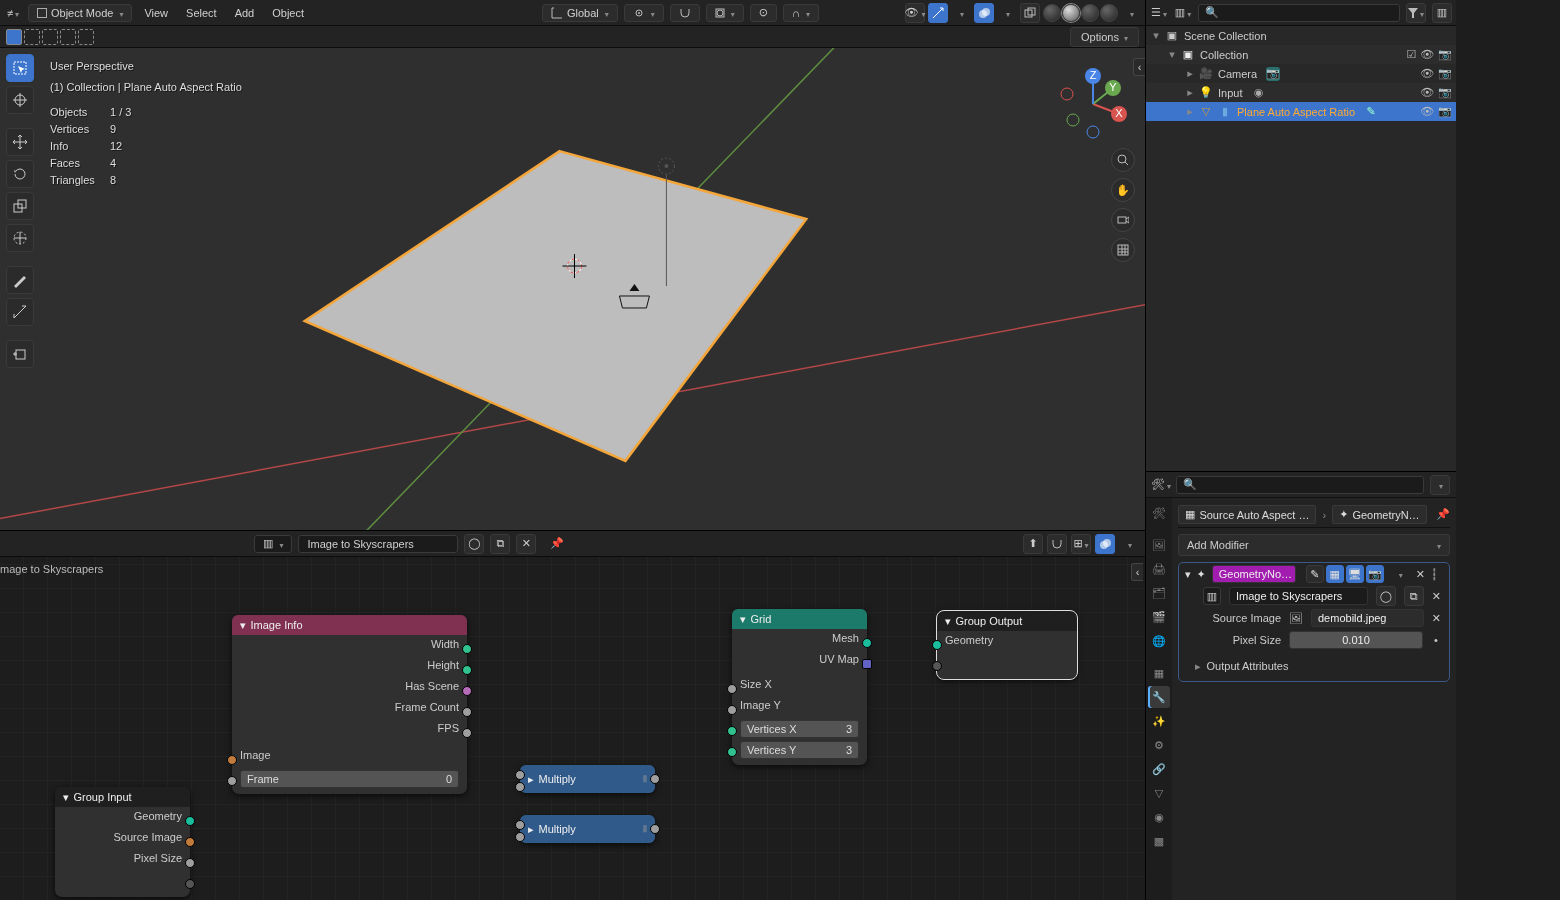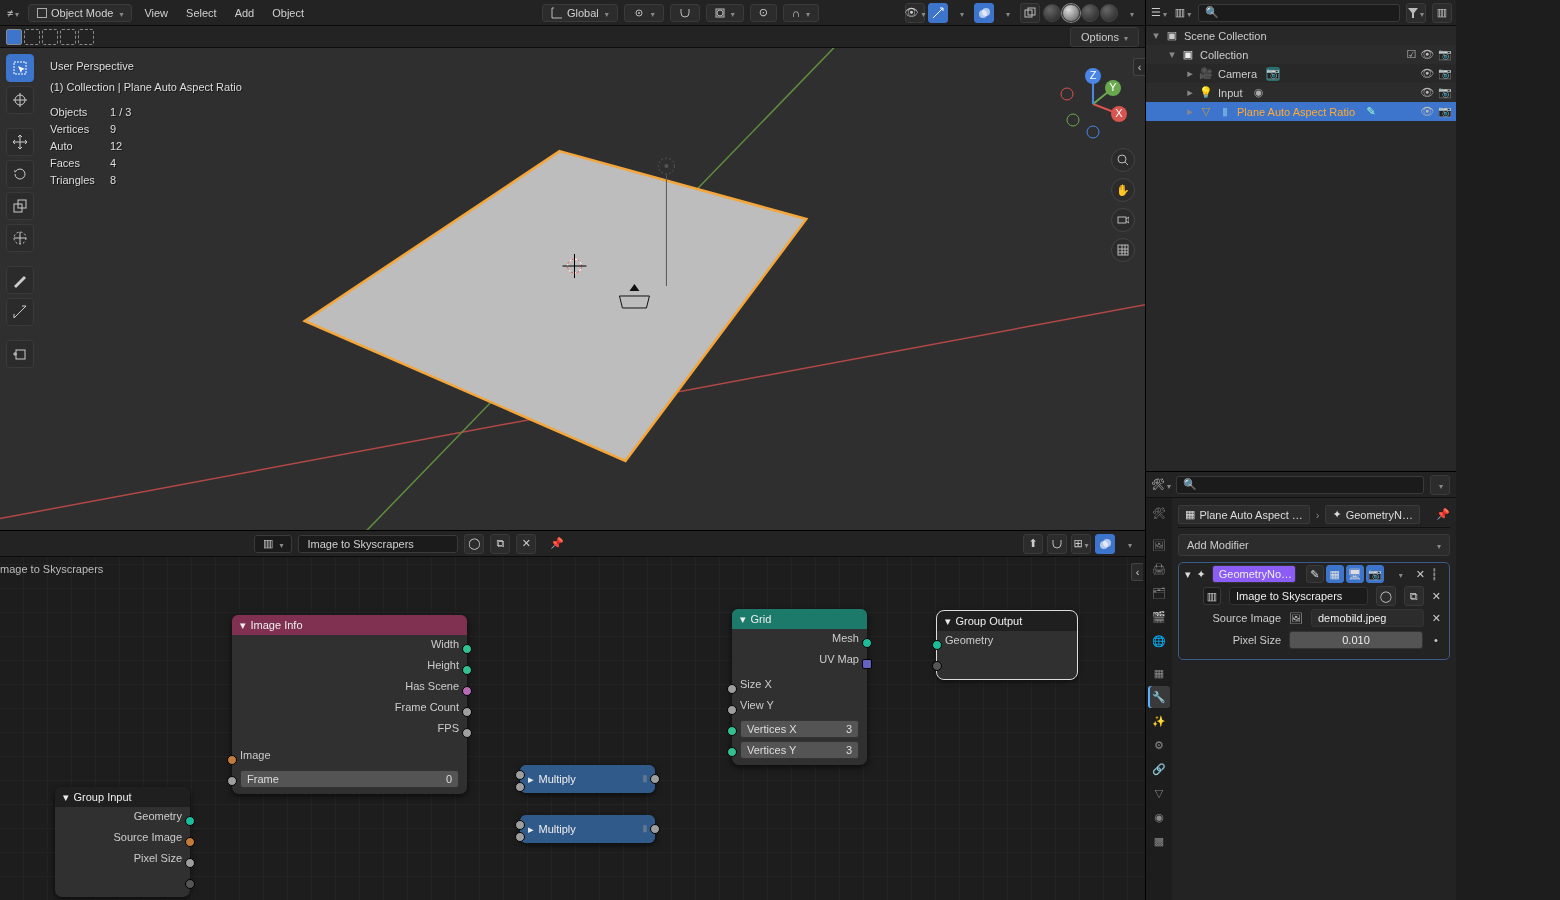--- a/index.html
+++ b/index.html
@@ -251,21 +251,21 @@
         <line x1="0" y1="8" x2="0" y2="120" stroke="#555"></line>
       </g>
     </svg>
 
     <div class="hud">
       <div class="hud-title">User Perspective</div>
       <div>(1) Collection | Plane Auto Aspect Ratio</div>
       <div style="height:8px"></div>
       <div class="row"><span>Objects</span><span>1 / 3</span></div>
       <div class="row"><span>Vertices</span><span>9</span></div>
-      <div class="row"><span>Auto</span><span>12</span></div>
+      <div class="row"><span>Info</span><span>12</span></div>
       <div class="row"><span>Faces</span><span>4</span></div>
       <div class="row"><span>Triangles</span><span>8</span></div>
     </div>
 
     <div class="left-toolbar">
       <div class="tool-btn active">
               <svg width="16" height="16">
                 <rect x="2" y="2" width="12" height="12" stroke="#fff" fill="none" stroke-dasharray="2 1"></rect>
                 <path d="M6 6l7 3-3 1-1 3z" fill="#fff"></path>
               </svg>
@@ -517,21 +517,21 @@
                   <span>UV Map</span>
                   <span class="sock out c-vec"></span>
                 </div>
           <div style="height:4px"></div>
           <div class="nrow">
                   <span class="sock in c-val"></span>
                   <span>Size X</span>
                 </div>
           <div class="nrow">
                   <span class="sock in c-val"></span>
-                  <span>View Y</span>
+                  <span>Image Y</span>
                 </div>
           <div class="nrow">
                   <span class="sock in c-val" style="background:#31c18f"></span>
                   <div class="ninput">
                     <span>Vertices X</span>
                     <span>3</span>
                   </div>
                 </div>
           <div class="nrow">
                   <span class="sock in c-val" style="background:#31c18f"></span>
@@ -655,40 +655,40 @@
       <div class="ptab">⚙</div>
       <div class="ptab">🔗</div>
       <div class="ptab">▽</div>
       <div class="ptab">◉</div>
       <div class="ptab">▩</div>
     </div>
     <div class="prop-body">
       <div class="prop-hdr">
         <span class="crumb">
                 <span>▦</span>
-                <span>Plane Auto Aspect …</span>
+                <span>Source Auto Aspect …</span>
               </span>
         <span style="color:#888">›</span>
         <span class="crumb">
                 <span>✦</span>
                 <span>GeometryN…</span>
               </span>
         <span class="pin-icon" style="margin-left:auto">📌</span>
       </div>
 
       <div class="addmod">
         <span>Add Modifier</span>
               <span class="chev"></span>
       </div>
 
       <div class="panel">
         <div class="panel-head">
           <span>▾</span>
                 <span>✦</span>
-          <div class="val-box" style="background:#8b5cf6;flex:0 0 84px;justify-content:flex-start">GeometryNo…</div>
+          <div class="val-box" style="background:#a21caf;flex:0 0 84px;justify-content:flex-start">GeometryNo…</div>
           <div class="mod-head-btns">
             <span class="pill">✎</span>
             <span class="pill on">▦</span>
             <span class="pill on">🖥</span>
             <span class="pill on">📷</span>
           </div>
           <span class="pill" style="border:none;background:none">
                   <span class="chev"></span>
                 </span>
           <span class="icon-x">✕</span>
@@ -710,20 +710,21 @@
           <span class="icon-x">✕</span>
         </div>
 
         <div class="panel-row">
           <span class="lbl">Pixel Size</span>
           <div class="val-box center">0.010</div>
           <span style="width:10px;text-align:center">•</span>
         </div>
 
         <div style="height:4px"></div>
+        <div class="sub">Output Attributes</div>
         <div style="height:4px"></div>
       </div>
     </div>
   </div>
 
 </div>
 
 </div>
 </div>
 

